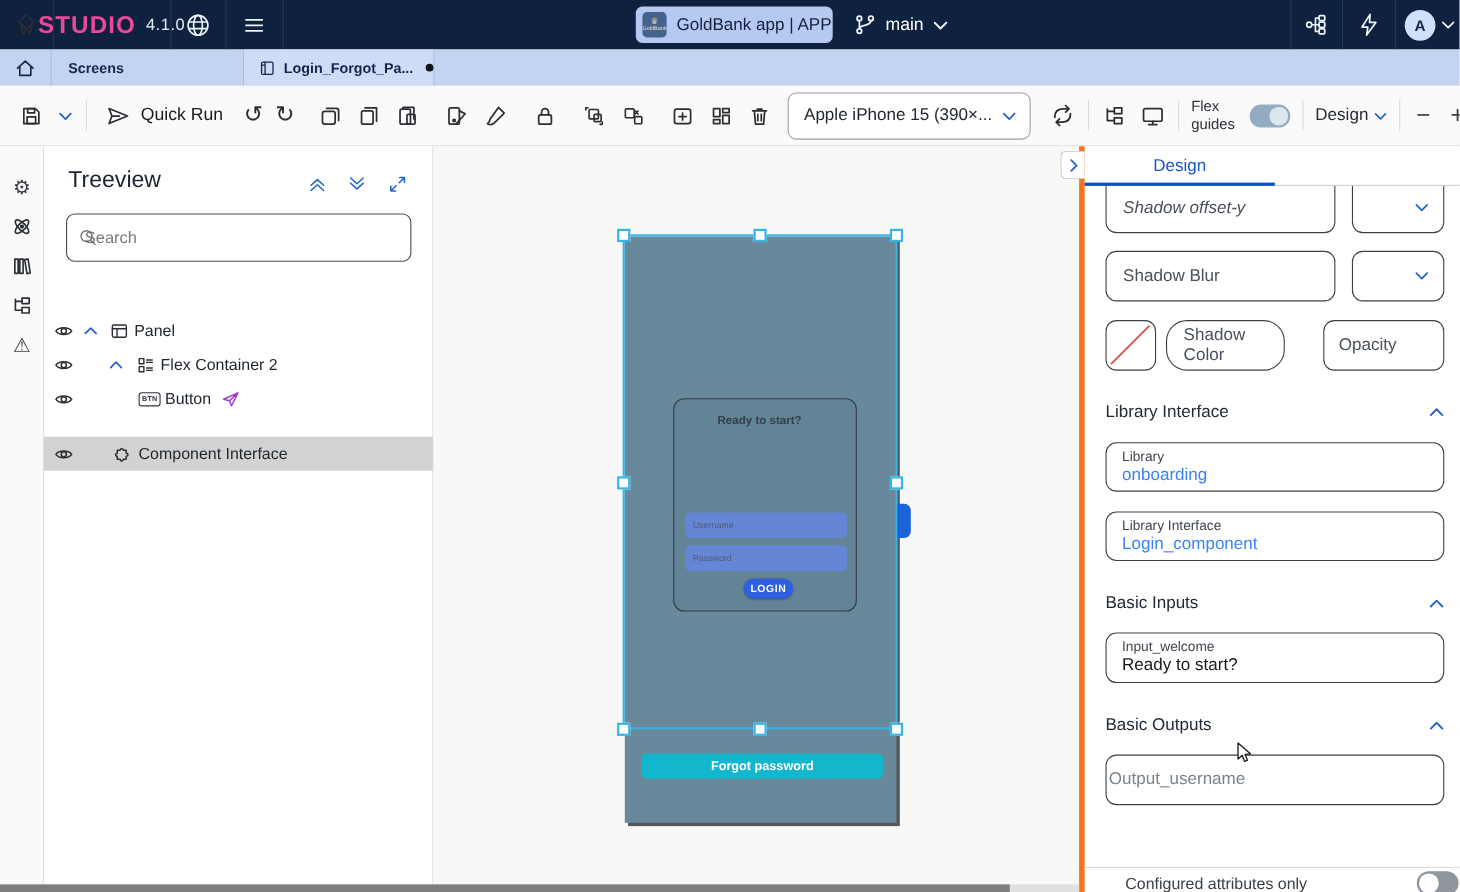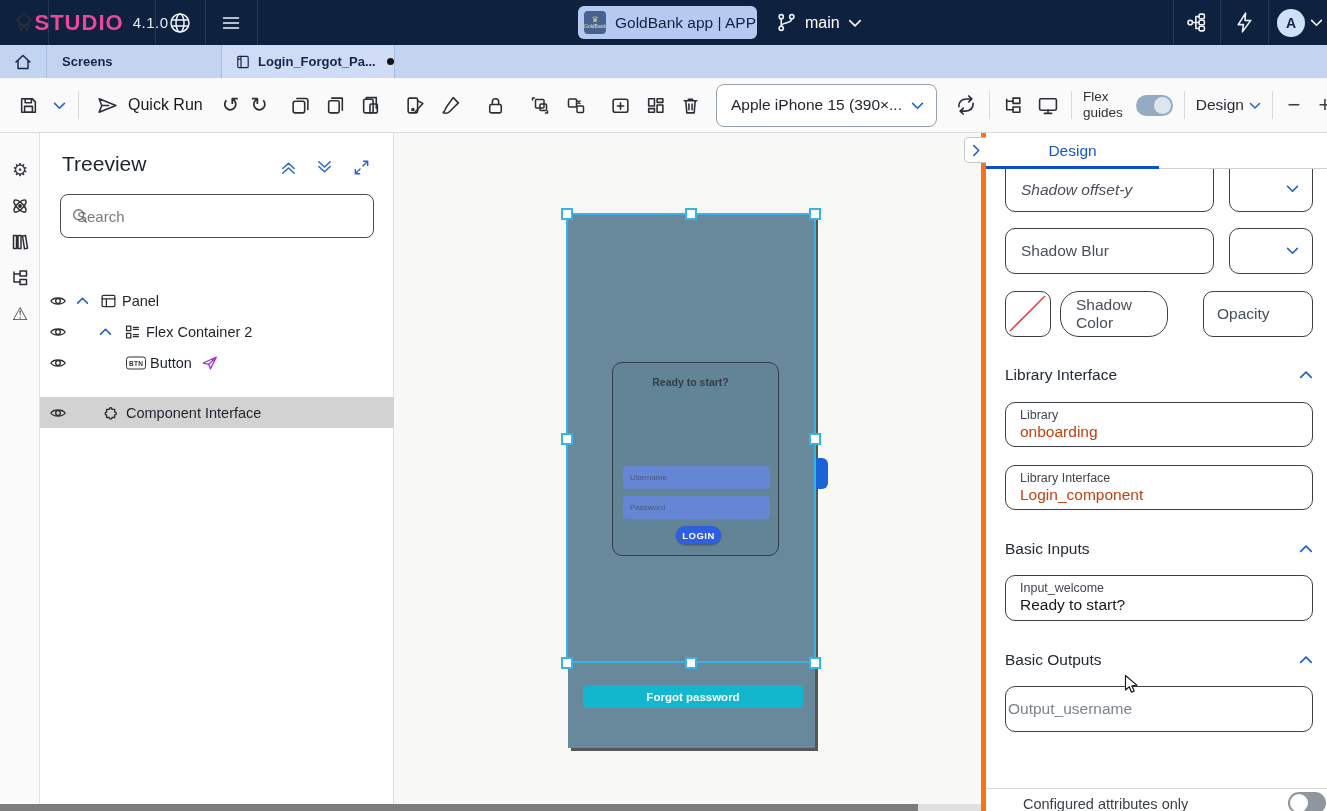--- a/index.html
+++ b/index.html
@@ -84,21 +84,21 @@
   .ins-tab { position:absolute; top:0; width:173px; height:35px; display:flex; align-items:center; justify-content:center; font-size:15.5px; }
   .ins-underline { position:absolute; left:0; top:33px; width:173px; height:3px; background:#0d4fc4; }
   .ins-grayline { position:absolute; left:173px; top:35px; width:173px; height:1px; background:#cfcfcf; }
   .ins-body { position:absolute; left:0; top:36px; width:346px; height:618px; overflow:hidden; }
   .fbox { position:absolute; border:1.5px solid #3b4046; border-radius:10px; background:#fff; }
   .fbox .ph { position:absolute; left:15px; bottom:12px; font-size:15.5px; color:#49505a; white-space:nowrap; }
   .fbox.cen { display:flex; align-items:center; padding-left:15px; font-size:15.5px; color:#49505a; }
   .fbox .chev { position:absolute; right:13px; bottom:18px; }
   .lblval { padding:5px 0 0 14px; }
   .lblval .l { font-size:12.5px; color:#414750; }
-  .lblval .v { font-size:15.5px; color:#c2410c; margin-top:1px; }
+  .lblval .v { font-size:15.5px; color:#3b82f6; margin-top:1px; }
   .lblval .v.dark { color:#15191e; }
   .sec-hdr { position:absolute; left:19px; width:308px; display:flex; align-items:center; justify-content:space-between; font-size:15.5px; font-weight:500; color:#222a35; }
   .ins-footer-line { position:absolute; left:0; top:655px; width:346px; height:1px; background:#d9d9d9; }
   .ins-footer { position:absolute; left:37px; top:663px; font-size:14.5px; color:#3a4047; }
   .toggle-off { position:absolute; left:302px; top:659px; width:38px; height:22px; border-radius:11px; background:#8f969e; }
   .toggle-off .knob { position:absolute; left:2px; top:2px; width:18px; height:18px; border-radius:50%; background:#fff; }
 
   
   .hscroll-track { position:absolute; left:0; top:804px; width:981px; height:7px; background:#e0e0e0; }
   .hscroll-thumb { position:absolute; left:0; top:0; width:918px; height:7px; background:#7d7d7d; }

